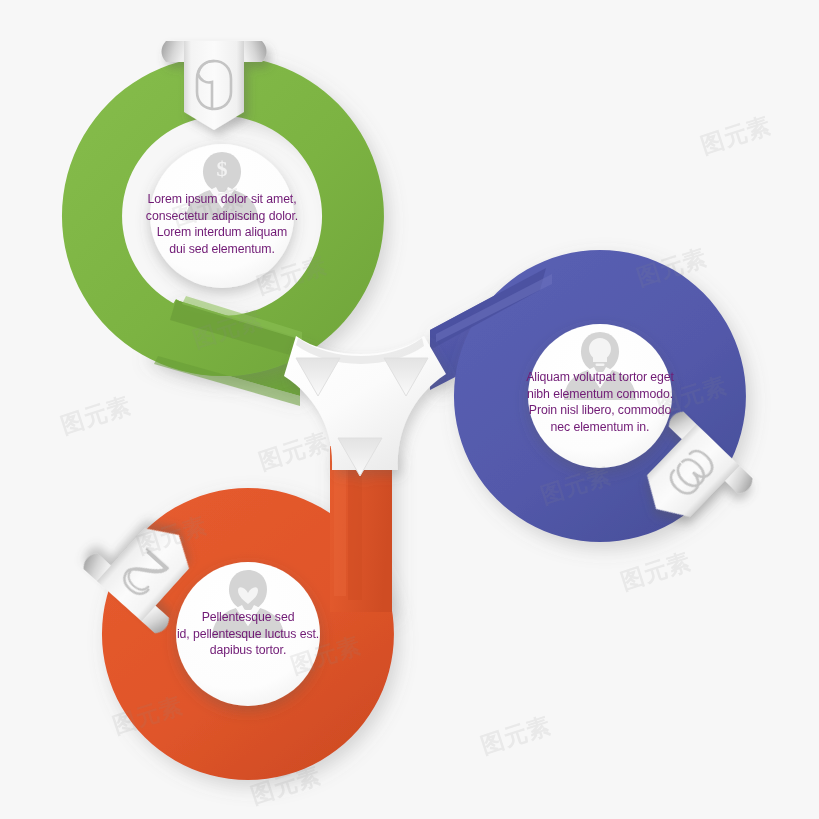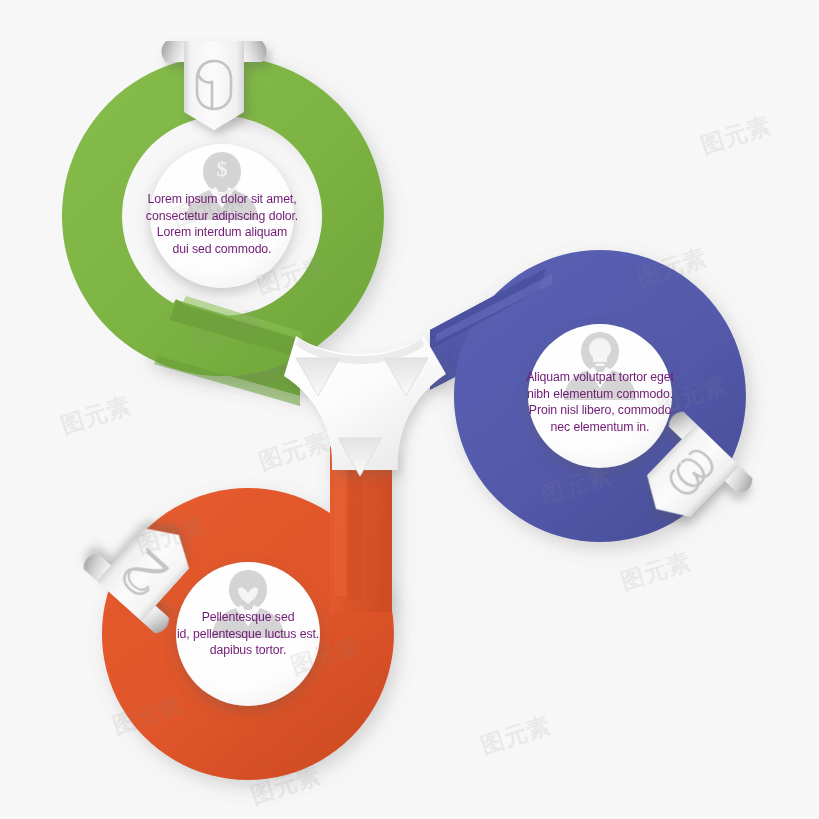--- a/index.html
+++ b/index.html
@@ -254,21 +254,21 @@
         <path d="M 136 549 C 136 541, 142 537, 150 537 C 158 537, 164 541, 164 549 C 164 558, 136 564, 136 578 L 164 578" fill="none" stroke="#c4c4c4" stroke-width="2.6" stroke-linecap="round" stroke-linejoin="round"></path>
         <path d="M 138 552 C 138 545, 143 542, 150 542 C 157 542, 162 546, 162 552 C 162 560, 139 566, 138 576 L 162 576" fill="none" stroke="#c4c4c4" stroke-width="2.2"></path>
       </g>
     </g>
   </svg>
 
   <div class="bubble-text" style="left:137px; top:191px; width:170px;">
     <div>Lorem ipsum dolor sit amet,</div>
     <div>consectetur adipiscing dolor.</div>
     <div>Lorem interdum aliquam</div>
-    <div>dui sed commodo.</div>
+    <div>dui sed elementum.</div>
   </div>
 
   <div class="bubble-text" style="left:515px; top:369px; width:170px;">
     <div>Aliquam volutpat tortor eget</div>
     <div>nibh elementum commodo.</div>
     <div>Proin nisl libero, commodo</div>
     <div>nec elementum in.</div>
   </div>
 
   <div class="bubble-text" style="left:163px; top:609px; width:170px;">

